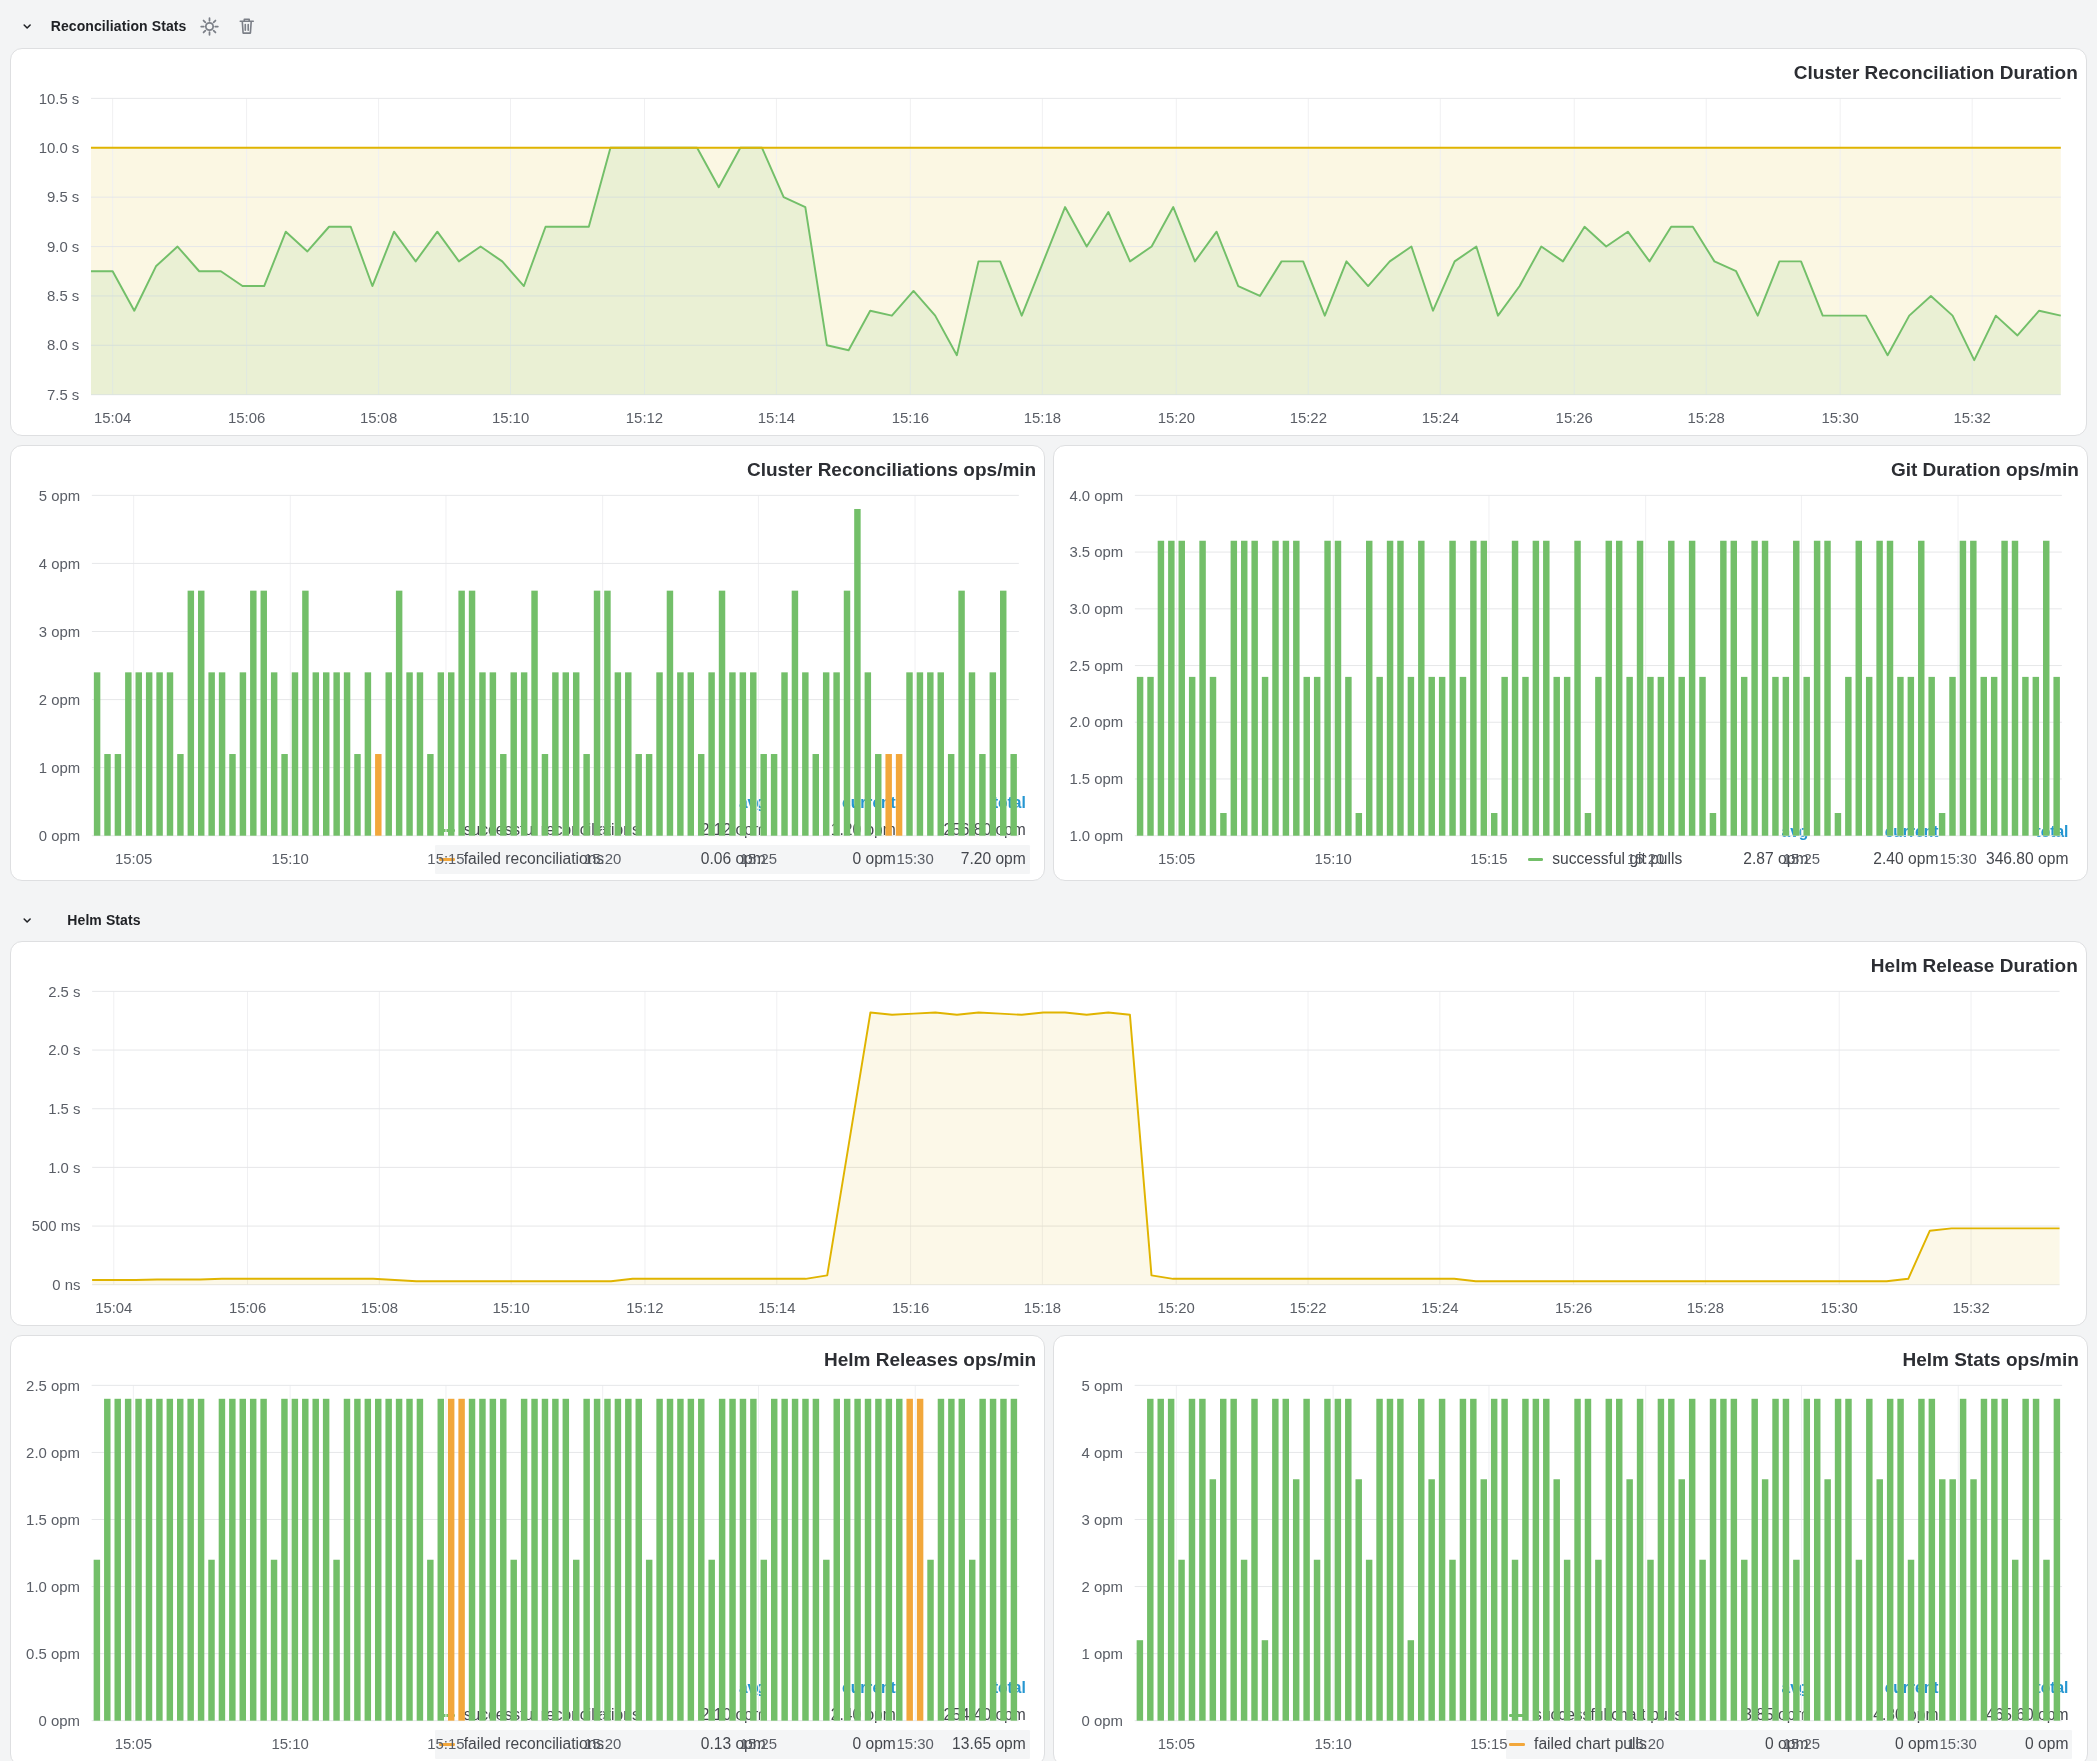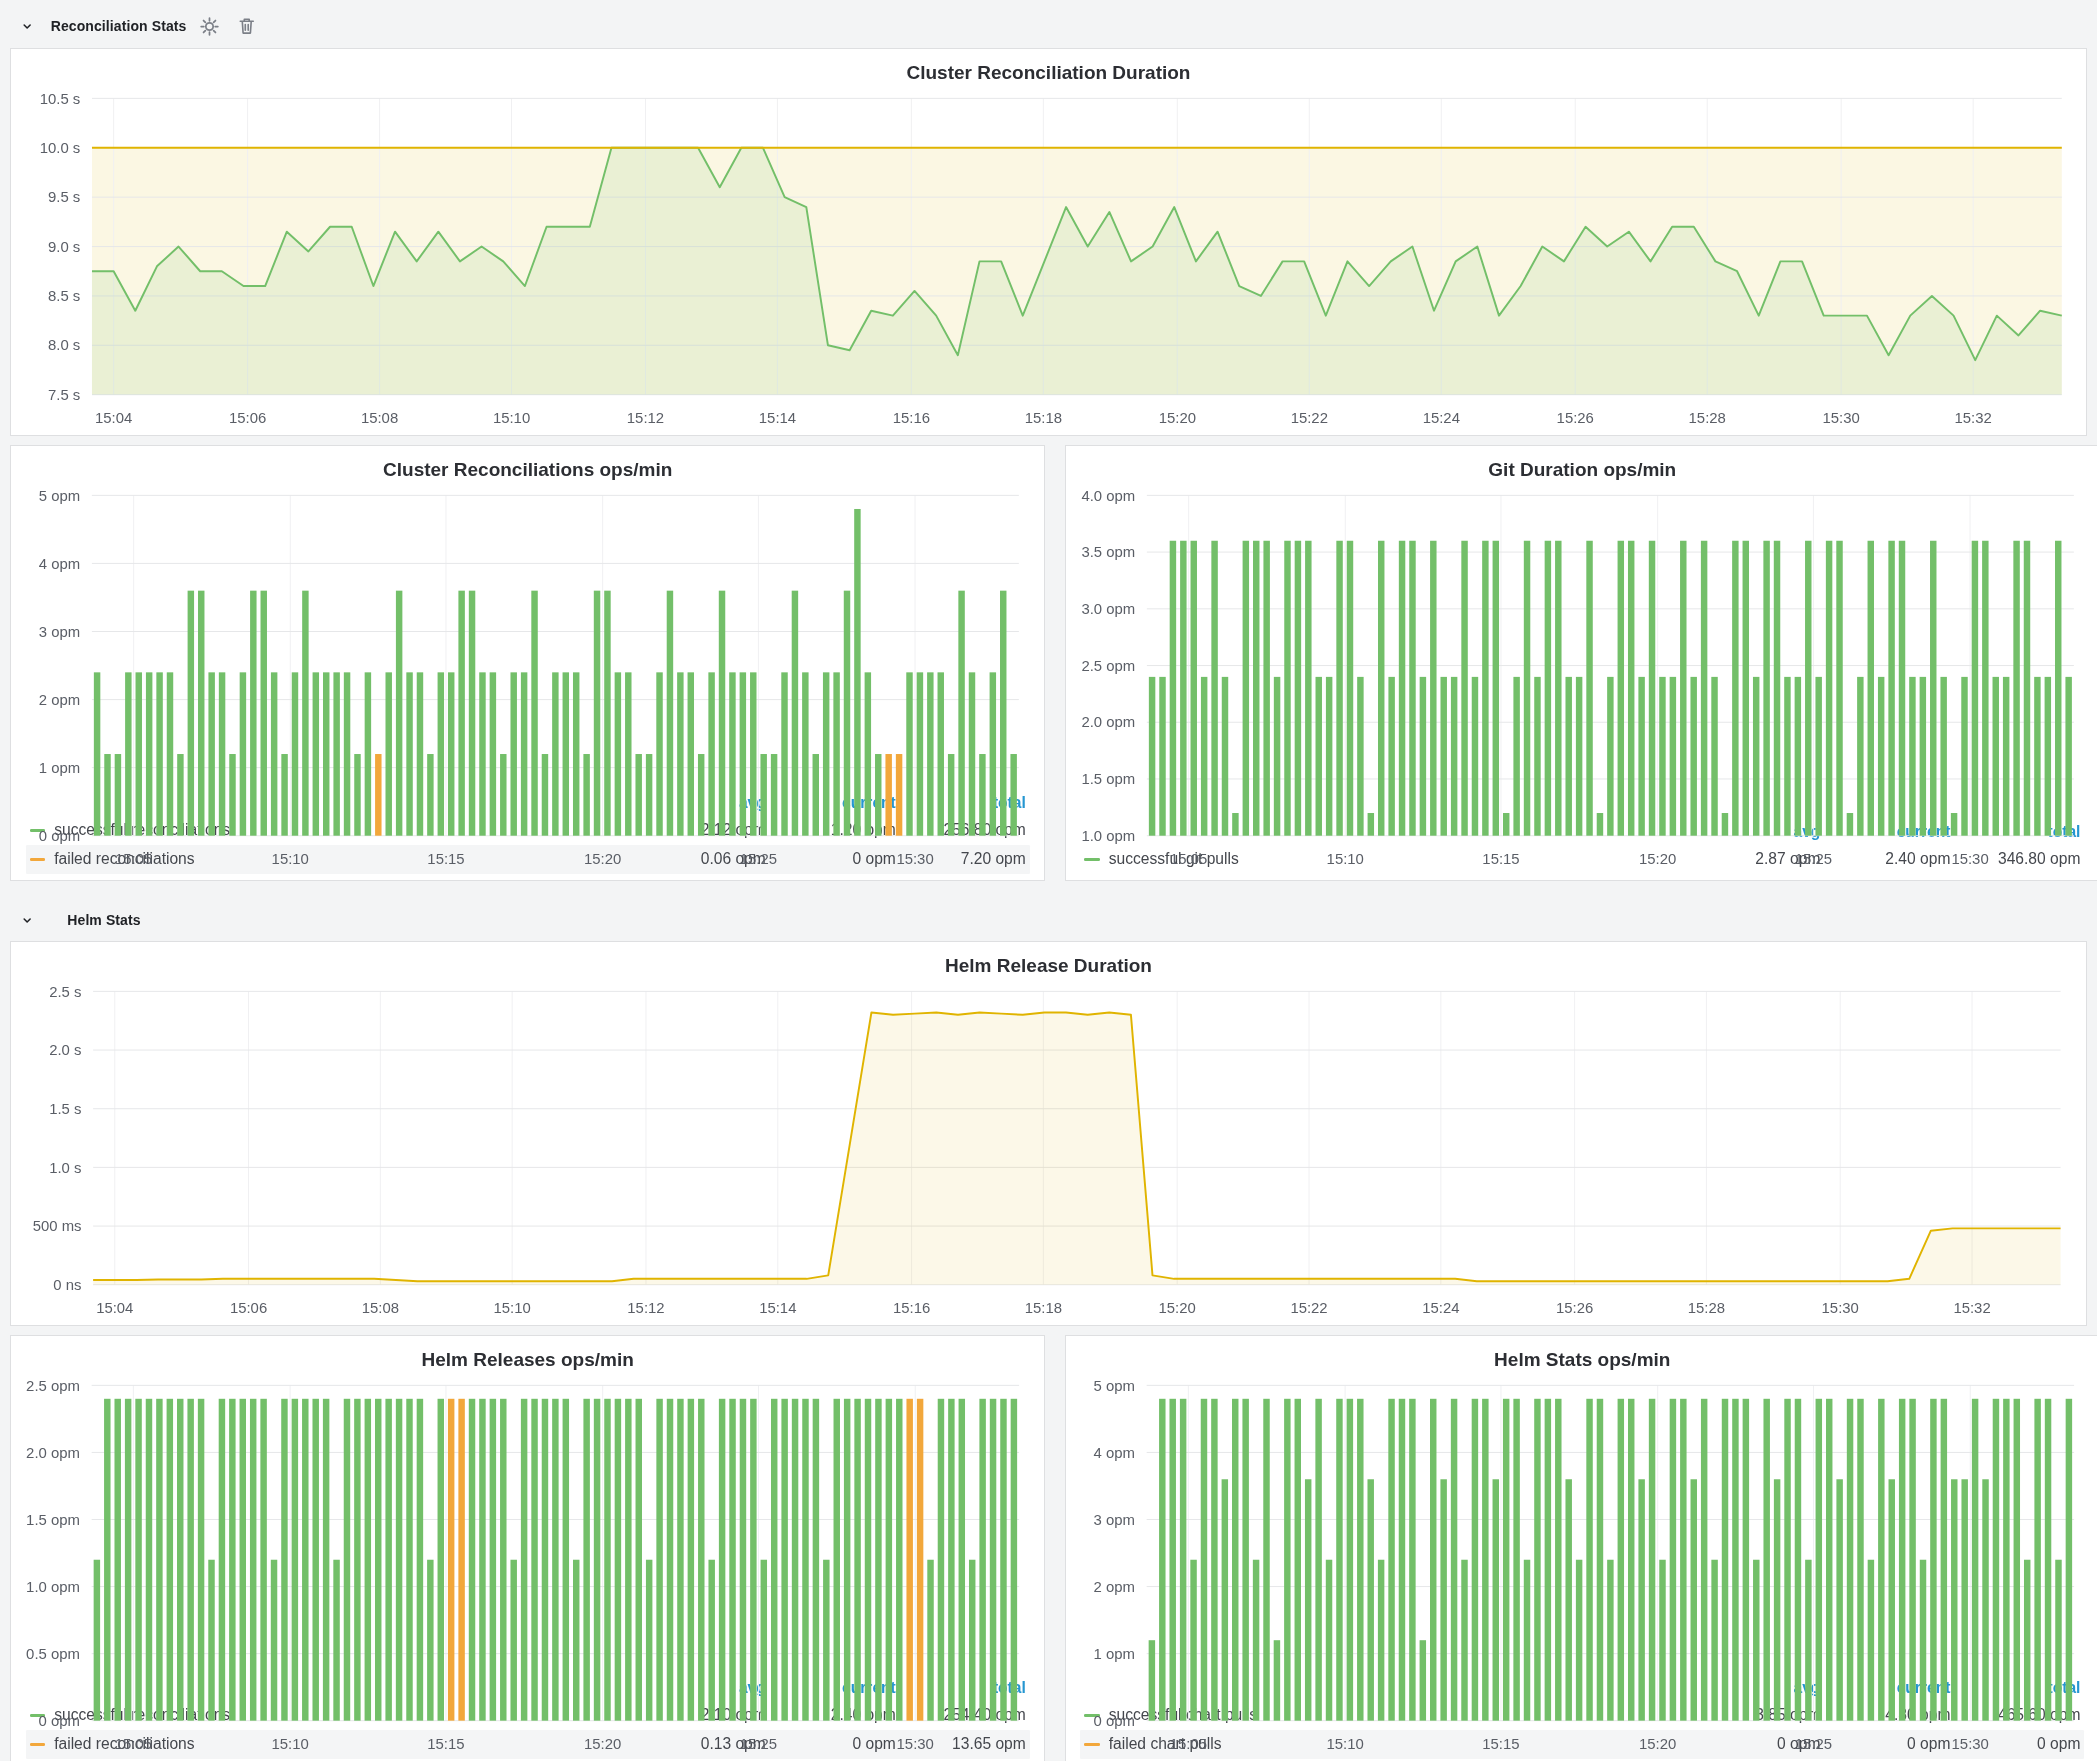--- a/index.html
+++ b/index.html
@@ -4,26 +4,26 @@
 <style>
   html,body{margin:0;padding:0;background:#f3f4f5;font-family:"Liberation Sans",sans-serif;color:#3a3d42;}
   body{width:2097px;height:1761px;overflow:hidden;box-sizing:border-box;}
   .page{padding:5.2px 10.4px 6.5px;box-sizing:border-box;height:100%;}
   .section-header{display:flex;align-items:center;gap:10.4px;padding:7.8px 3.9px 9px;height:43px;box-sizing:border-box;}
   .section-header.helm{padding-top:17px;height:51px;gap:27px;}
   .section-title{font-size:14px;font-weight:700;color:#202226;letter-spacing:0.1px;}
   .hicon{display:inline-flex;align-items:center;justify-content:center;width:26px;height:26px;cursor:pointer;}
   .hicon svg{stroke:#7b7f87;fill:none;stroke-width:2;stroke-linecap:round;stroke-linejoin:round;}
   .chev svg{stroke:#202226;fill:none;stroke-width:2.6;stroke-linecap:round;stroke-linejoin:round;}
-  .panel{background:#ffffff;border:0.6px solid #dedfe1;border-radius:0;display:flex;flex-direction:column;
-         padding:5.2px 7.8px 5.2px;box-sizing:border-box;margin-bottom:9px;}
+  .panel{background:#ffffff;border:0.6px solid #dedfe1;border-radius:12px;display:flex;flex-direction:column;
+         padding:5.2px 7.8px 5.2px;box-sizing:border-box;margin-bottom:9px;align-items:flex-end;}
   .panel-title{text-align:center;font-size:19px;font-weight:600;color:#2c2e33;padding:7.8px 0 3.9px;flex:0 0 auto;}
   .chart{flex:1 1 auto;min-height:0;position:relative;}
   .chart svg{display:block;font-family:"Liberation Sans",sans-serif;}
-  .row{display:flex;gap:20px;margin-bottom:9px;}
+  .row{display:flex;gap:8px;margin-bottom:9px;}
   .row>.panel{flex:1;height:100%;margin-bottom:0;}
   .legend{flex:0 0 auto;padding:2.6px 6.5px 1.3px;}
   .lg-row{display:flex;align-items:center;height:29px;font-size:15.6px;border-radius:1.3px;}
   .lg-row.stripe{background:#f4f5f6;}
   .lg-head{height:26px;}
   .lg-head .lg-val{color:#2596d1;font-weight:700;}
   .lg-name{flex:1;display:flex;align-items:center;gap:9px;color:#44474d;padding-left:3.9px;}
   .lg-mark{width:15.6px;height:2.6px;border-radius:1.3px;display:inline-block;}
   .lg-val{width:130px;text-align:right;color:#44474d;padding-right:3.9px;box-sizing:border-box;}
 </style>

